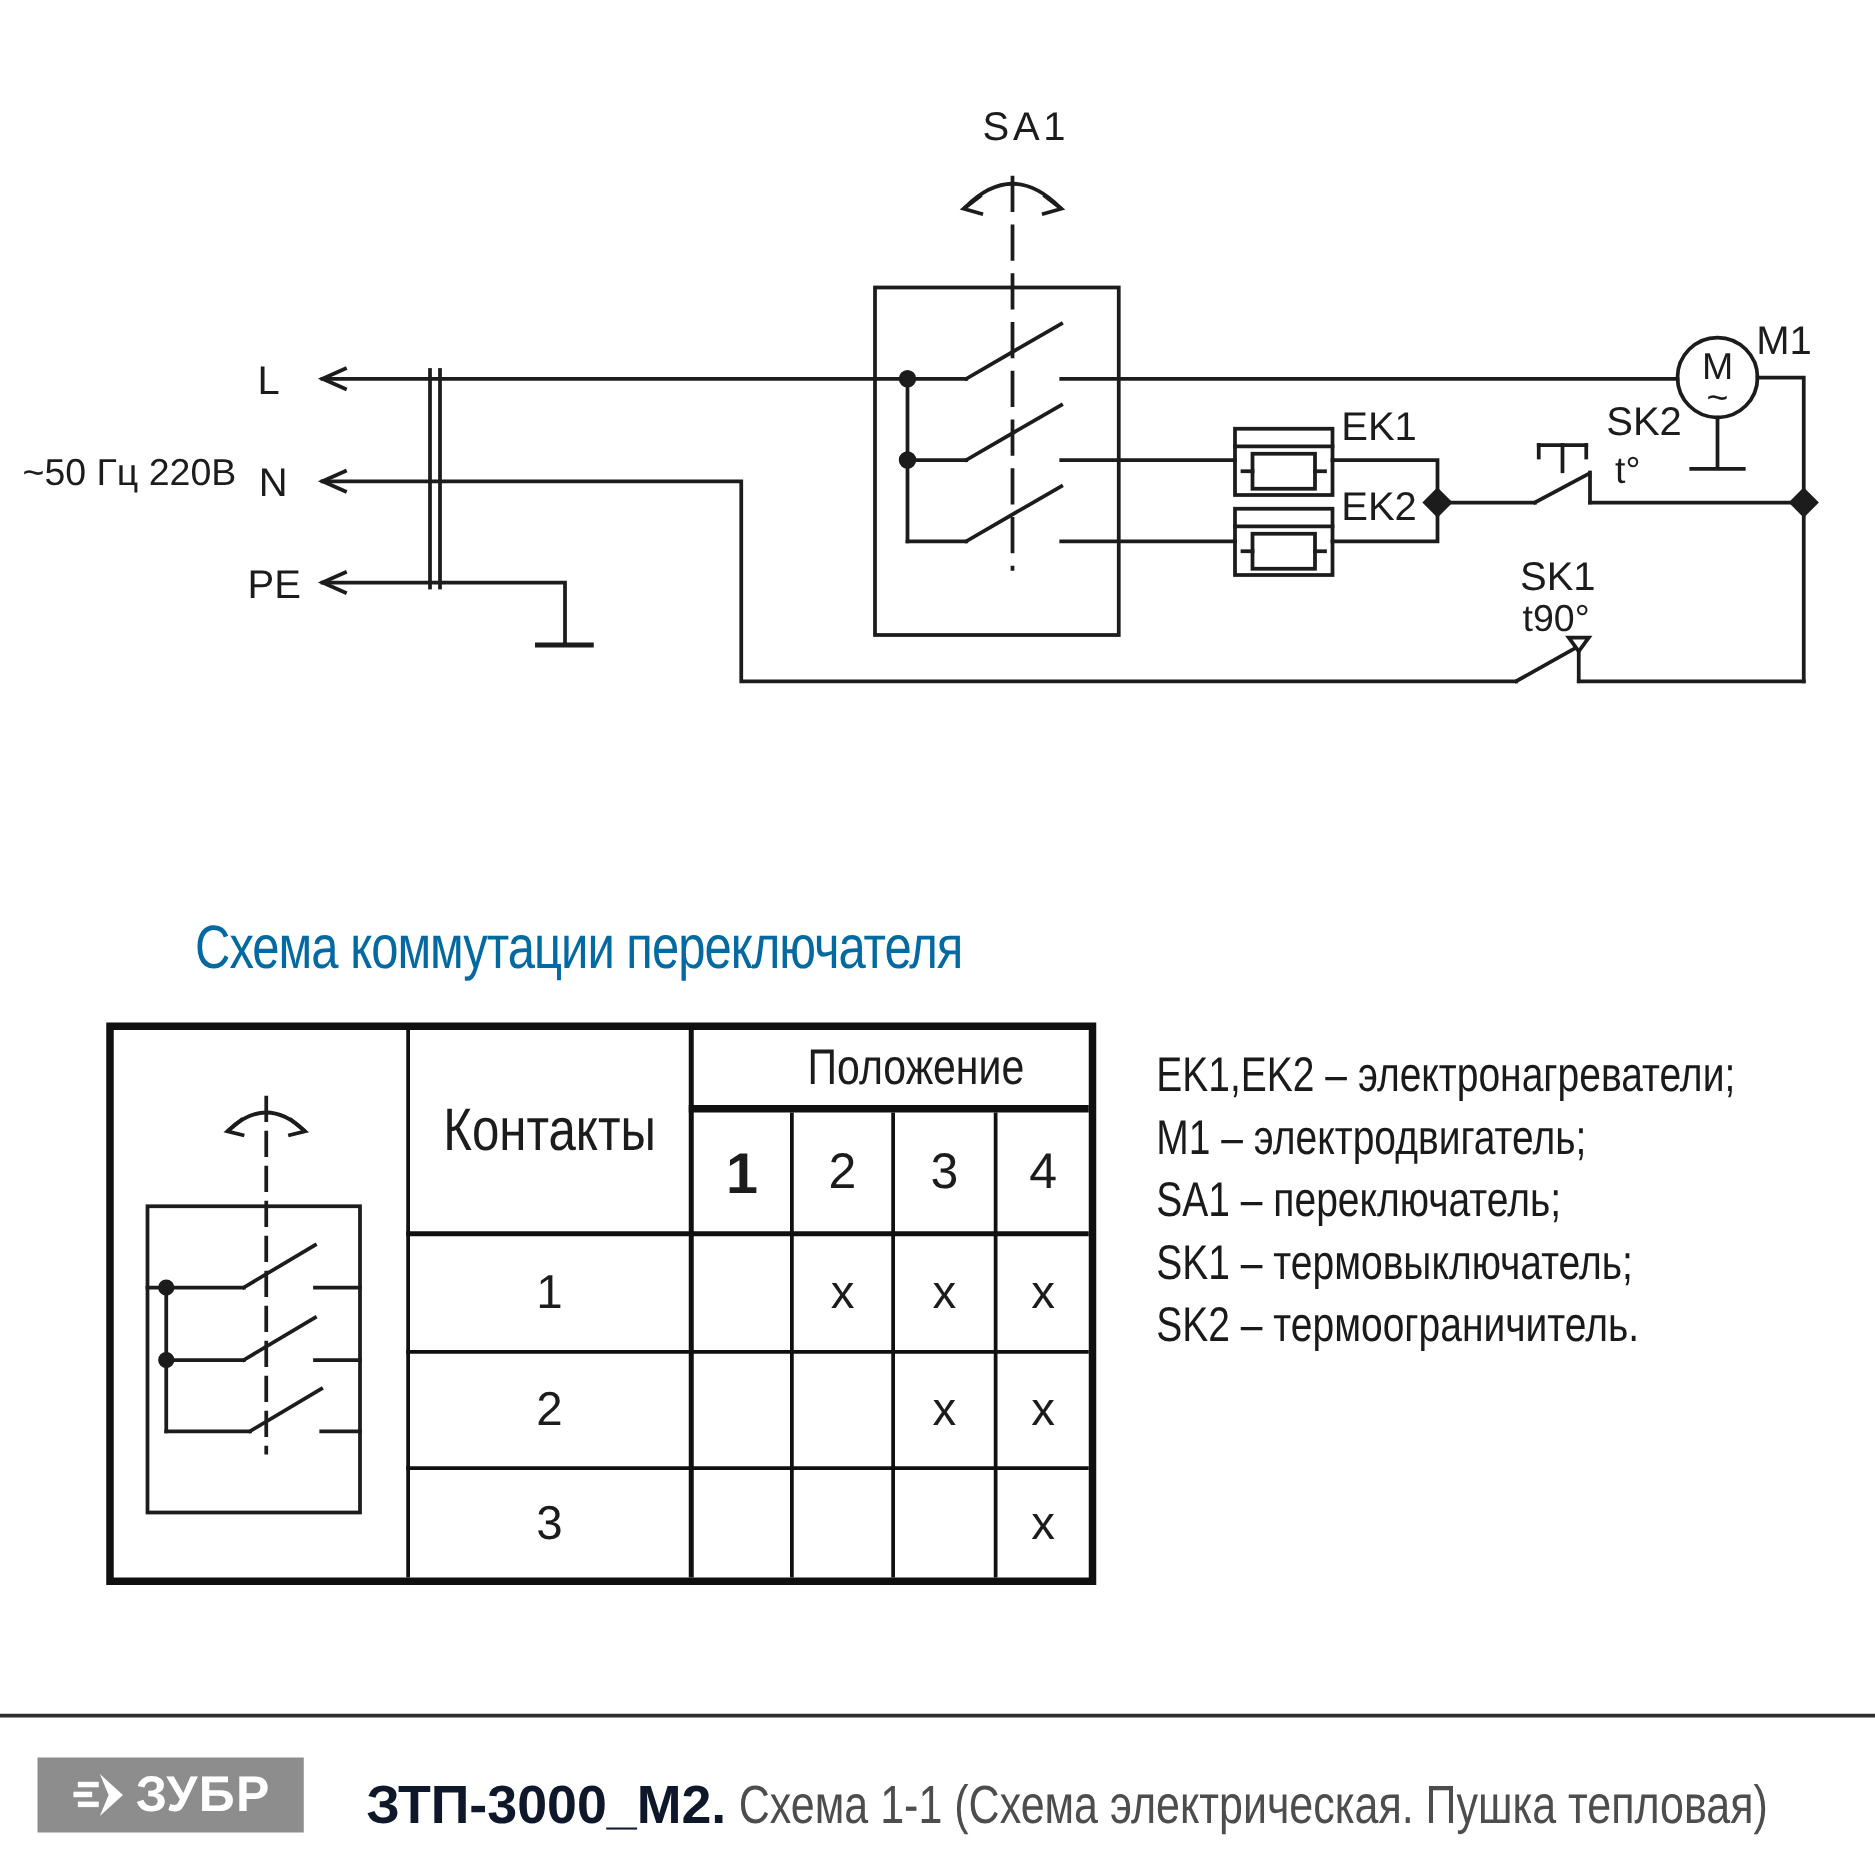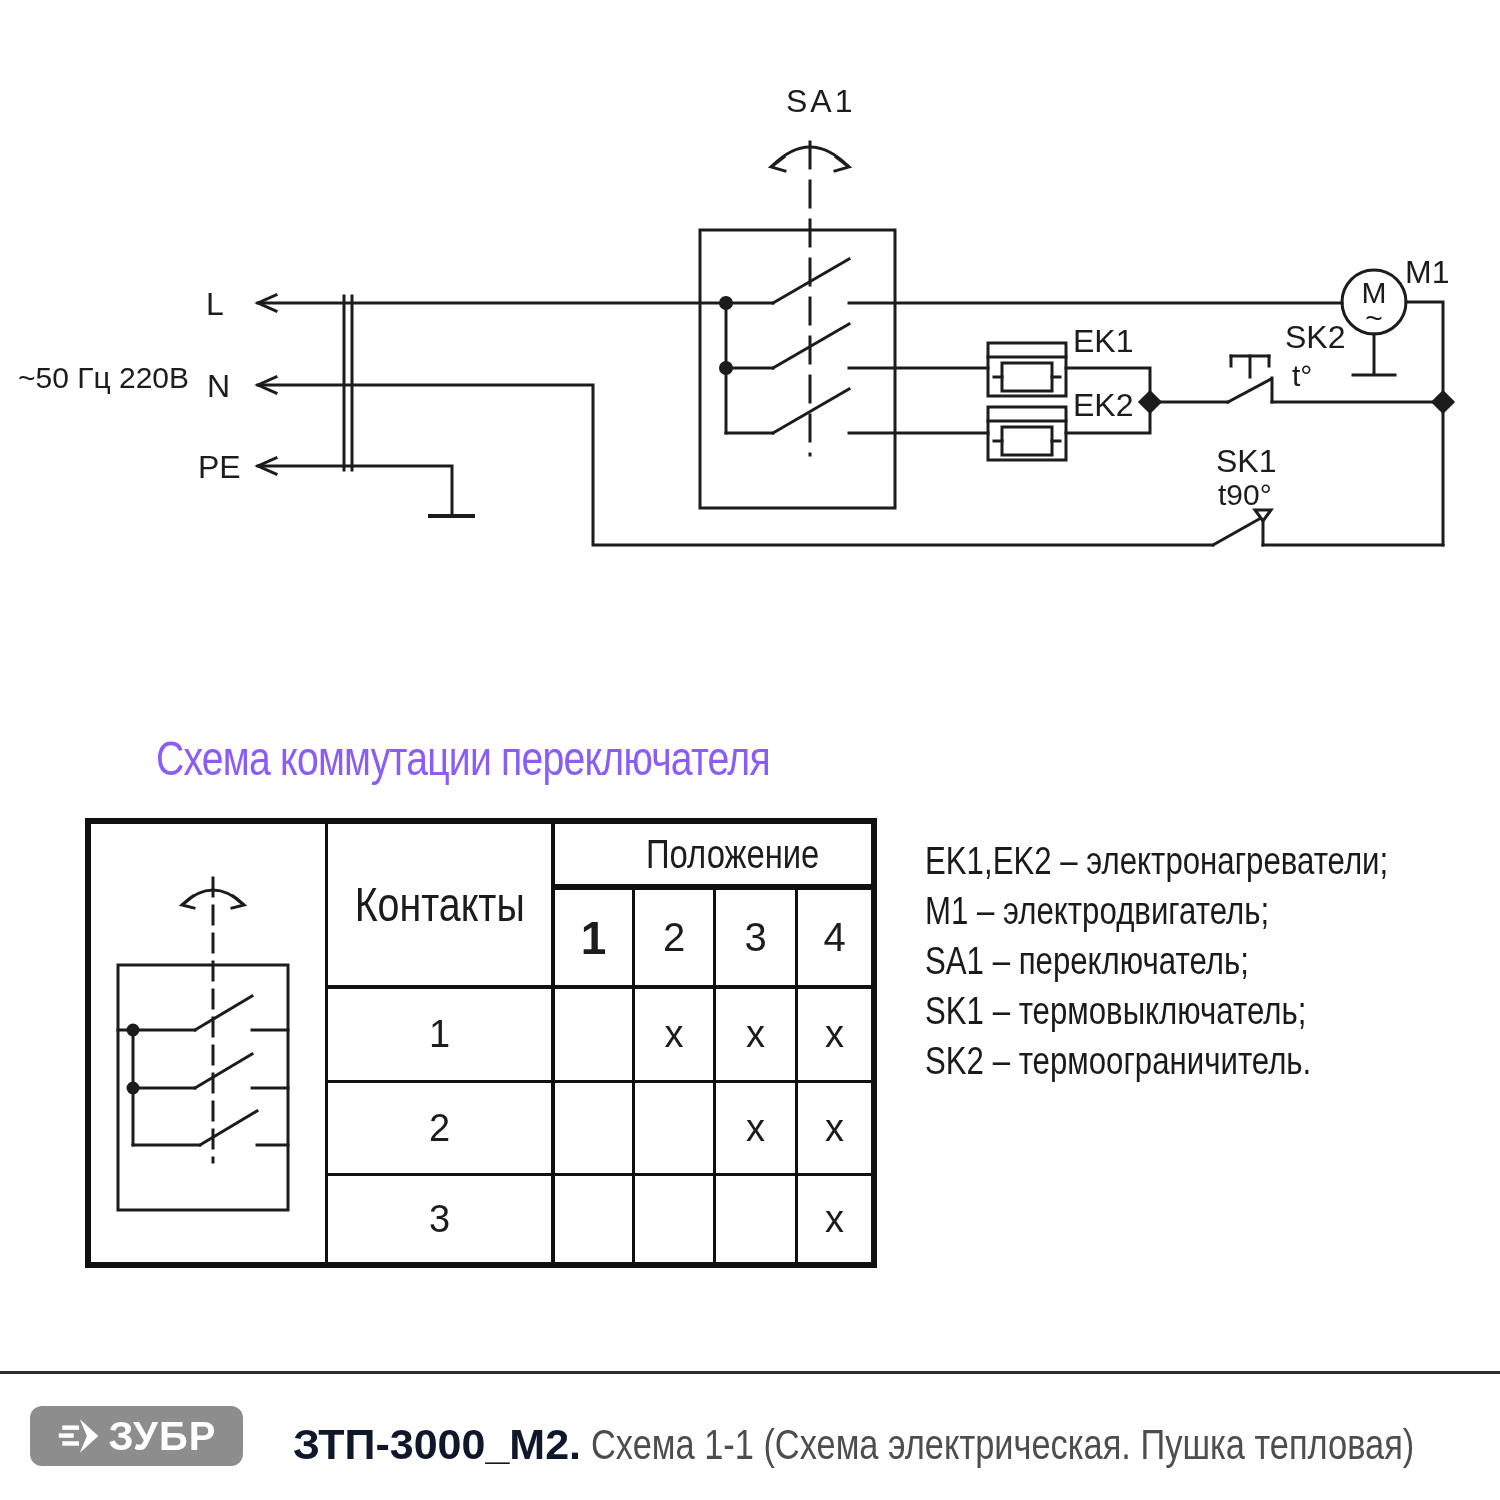--- a/index.html
+++ b/index.html
@@ -5,40 +5,40 @@
   html,body{margin:0;padding:0;background:#fff;}
   .page{position:relative;width:1500px;height:1500px;background:#ffffff;overflow:hidden;
         font-family:"Liberation Sans",sans-serif;color:#1c1c1c;}
   .abs{position:absolute;}
   svg{position:absolute;overflow:visible;}
   svg text{font-family:"Liberation Sans",sans-serif;fill:#1c1c1c;}
   .cond{display:inline-block;transform:scaleX(.8);transform-origin:0 50%;white-space:nowrap;}
   .condc{display:inline-block;transform:scaleX(.82);transform-origin:50% 50%;white-space:nowrap;}
 
   
-  .section-title{left:156px;top:730px;font-size:49px;letter-spacing:-1px;color:#8b5cf6;}
+  .section-title{left:156px;top:730px;font-size:49px;letter-spacing:-1px;color:#0369a1;}
 
   
   .swtable{left:85px;top:818px;width:792px;height:450px;border:6px solid #101010;box-sizing:border-box;background:#fff;}
   .tline{position:absolute;background:#101010;}
   .tcell{position:absolute;display:flex;align-items:center;justify-content:center;}
   .hdr-kontakty{font-size:48px;}
   .hdr-polozhenie{font-size:40px;}
   .hdr-num{font-size:40px;}
   .hdr-num-bold{font-size:46px;font-weight:bold;}
   .row-label{font-size:38px;}
   .xmark{font-size:38px;}
 
   
   .legend{left:925px;top:836px;font-size:39px;line-height:50px;color:#1a1a1a;}
   .legend div{height:50px;}
 
   
   .footer-sep{left:0;top:1371px;width:1500px;height:3px;background:#2e2e2e;}
-  .logo{left:30px;top:1406px;width:213px;height:60px;background:#8d8d8d;display:flex;align-items:center;justify-content:center;gap:8px;border-radius:12px;}
+  .logo{left:30px;top:1406px;width:213px;height:60px;background:#8d8d8d;display:flex;align-items:center;justify-content:center;gap:8px;}
   .logo-text{color:#ffffff;font-size:40px;font-weight:800;letter-spacing:1px;}
   .footer-caption{left:293px;top:1420px;font-size:43px;white-space:nowrap;}
   .fc-model{font-weight:bold;color:#0f172a;}
   .fc-rest{display:inline-block;transform:scaleX(.8);transform-origin:0 50%;color:#4d4d4d;margin-left:10px;}
 </style>
 </head>
 <body>
 
 <div class="page">
 

